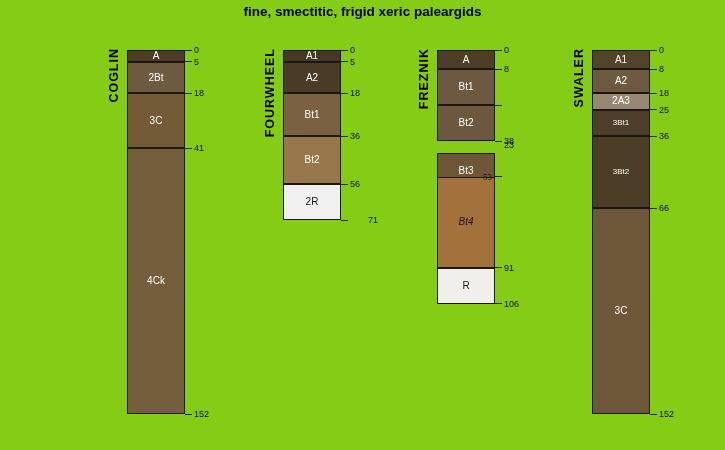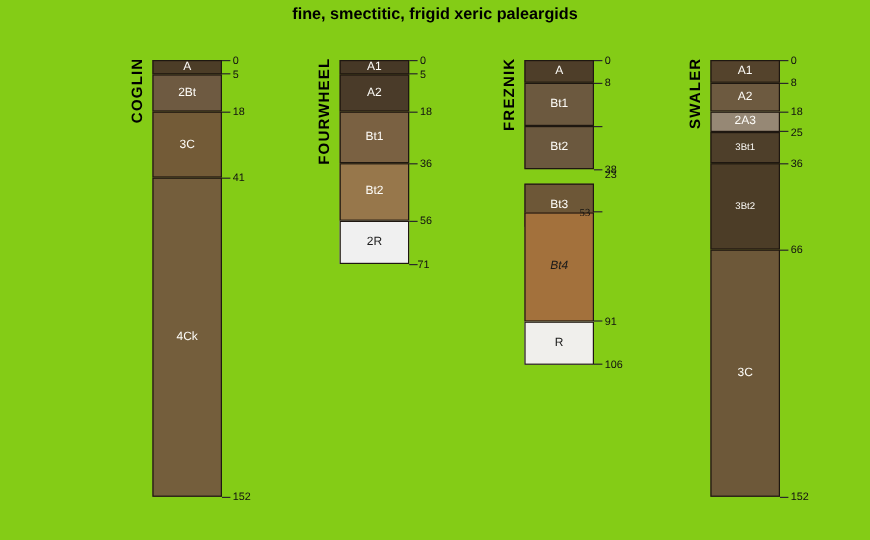--- a/index.html
+++ b/index.html
@@ -78,21 +78,21 @@
       <div class="tick-label" style="left: 350px; top: 45px;">0</div>
       <div class="tick" style="left: 341px; top: 61.4737px; width: 7px;"></div>
       <div class="tick-label" style="left: 350px; top: 56.9737px;">5</div>
       <div class="tick" style="left: 341px; top: 92.6053px; width: 7px;"></div>
       <div class="tick-label" style="left: 350px; top: 88.1053px;">18</div>
       <div class="tick" style="left: 341px; top: 135.711px; width: 7px;"></div>
       <div class="tick-label" style="left: 350px; top: 131.211px;">36</div>
       <div class="tick" style="left: 341px; top: 183.605px; width: 7px;"></div>
       <div class="tick-label" style="left: 350px; top: 179.105px;">56</div>
       <div class="tick" style="left: 341px; top: 219.526px; width: 7px;"></div>
-      <div class="tick-label" style="left: 348px; top: 215.026px;">71</div>
+      <div class="tick-label" style="left: 368px; top: 215.026px;">71</div>
       <div class="profile-name" style="left: 418px; top: 48px;">FREZNIK</div>
       <div class="horizon" style="left: 437px; top: 50px; width: 58px; height: 19.1579px; background: rgb(78, 62, 41);">
         <div class="hz-label" style="color: rgb(253, 252, 248);">A</div>
       </div>
       <div class="horizon" style="left: 437px; top: 69.1579px; width: 58px; height: 35.9211px; background: rgb(108, 89, 63);">
         <div class="hz-label" style="color: rgb(253, 252, 248);">Bt1</div>
       </div>
       <div class="horizon" style="left: 437px; top: 105.079px; width: 58px; height: 35.9211px; background: rgb(107, 88, 62);">
         <div class="hz-label" style="color: rgb(253, 252, 248);">Bt2</div>
       </div>

